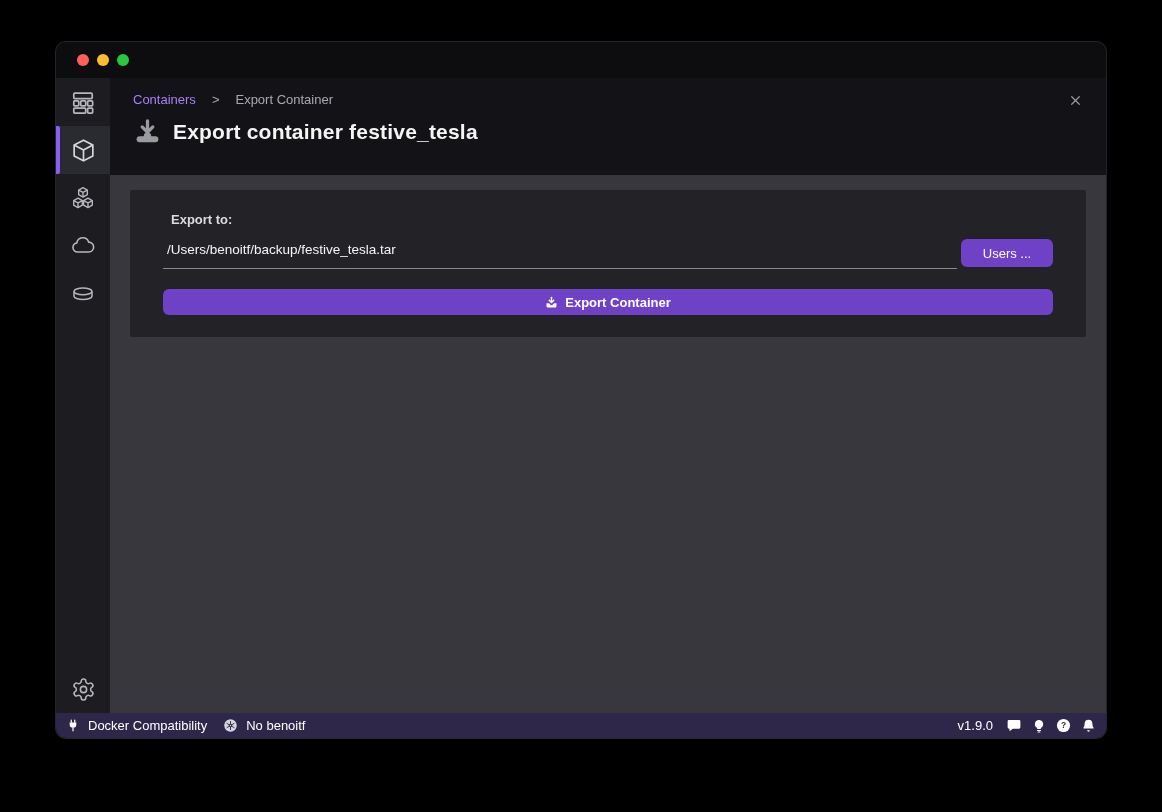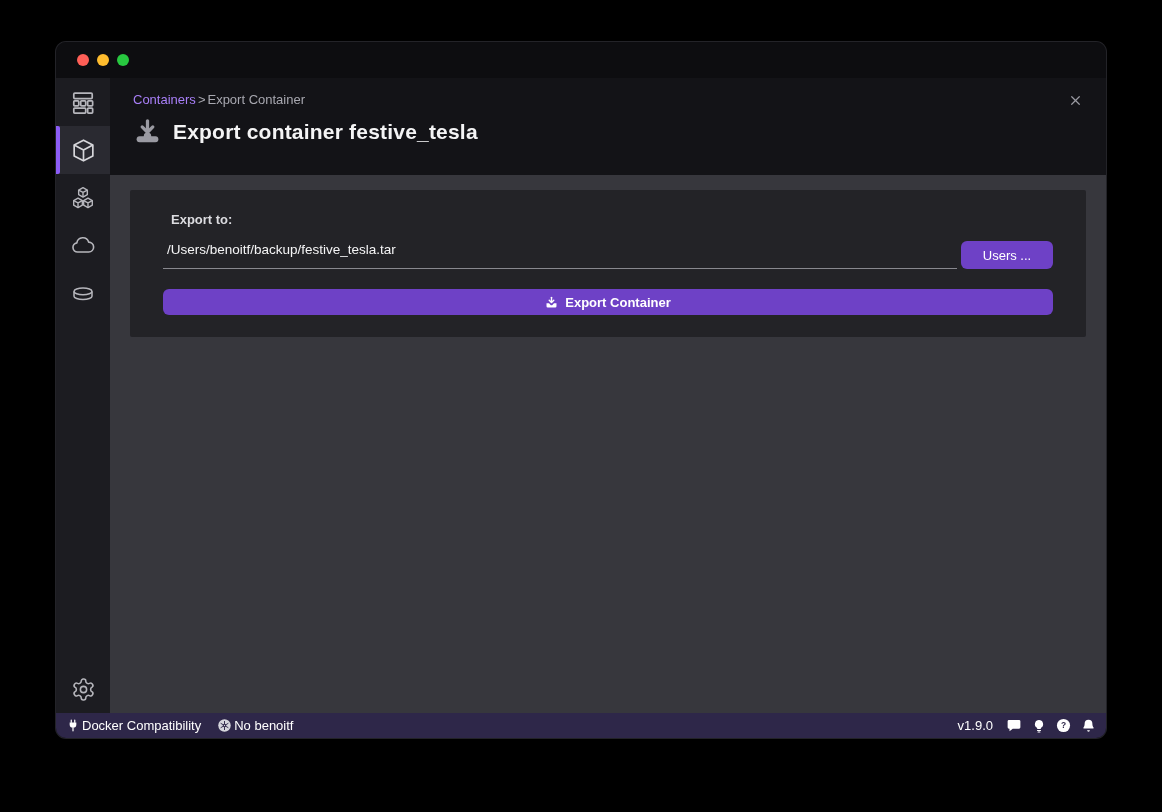--- a/index.html
+++ b/index.html
@@ -45,40 +45,40 @@
   }
   .sidebar-spacer { flex:1; }
 
   .content { flex:1; display:flex; flex-direction:column; min-width:0; }
 
   
   .header {
     flex:0 0 97px; background:#131317;
     padding:14px 23px 0 23px; position:relative;
   }
-  .breadcrumb { display:flex; align-items:center; gap:2px; font-size:13px; }
+  .breadcrumb { display:flex; align-items:center; gap:16px; font-size:13px; }
   .crumb-link { color:#a87ff8; cursor:pointer; }
   .crumb-sep, .crumb-current { color:#a8a8b0; }
   .title-row { display:flex; align-items:center; gap:11px; margin-top:10px; }
   .hdr-dl { color:#9a9aa2; display:flex; }
   .page-title { color:#f4f4f5; font-size:21px; font-weight:700; letter-spacing:.2px; }
   .close-btn {
     position:absolute; top:13px; right:22px;
     width:18px; height:18px; display:flex; align-items:center; justify-content:center;
     cursor:pointer;
   }
 
   
   .main { flex:1; background:#37373d; padding:15px 20px; }
   .panel {
     background:#232327; border-radius:2px;
     padding:22px 33px; height:147px;
   }
   .field-label { color:#dcdce0; font-size:13px; font-weight:700; margin-bottom:12px;padding-left:8px; }
-  .input-row { display:flex; align-items:flex-end; gap:4px; }
+  .input-row { display:flex; align-items:flex-start; gap:4px; }
   .path-input {
     flex:1; background:transparent; border:none; outline:none;
     border-bottom:1px solid #88888e;
     color:#f5f5f6; font-size:13.5px; font-family:"Liberation Sans",sans-serif;
     padding:0 4px 9px 4px; height:30px;
   }
   .btn {
     background:#6e41c6; color:#fff; border:none; border-radius:6px;
     font-size:13px; font-family:"Liberation Sans",sans-serif; cursor:pointer;
   }
@@ -86,21 +86,21 @@
   .export-btn {
     margin-top:20px; width:100%; height:26px; font-weight:700;
     display:flex; align-items:center; justify-content:center; gap:7px;
   }
 
   
   .statusbar {
     flex:0 0 25px; background:#2e2749; color:#fff;
     display:flex; align-items:center; padding:0 10px; font-size:13px;
   }
-  .sb-group { display:flex; align-items:center; gap:2px; cursor:pointer;text-align:center; }
+  .sb-group { display:flex; align-items:center; gap:8px; cursor:pointer;text-align:center; }
   .sb-left  { display:flex; align-items:center; gap:16px; }
   .sb-right { margin-left:auto; display:flex; align-items:center; gap:10px; }
   .sb-icon  { display:flex; cursor:pointer; }
   .version  { margin-right:3px; cursor:default; }
 
   svg { display:block; }
 </style>
 </head>
 <body>
 

